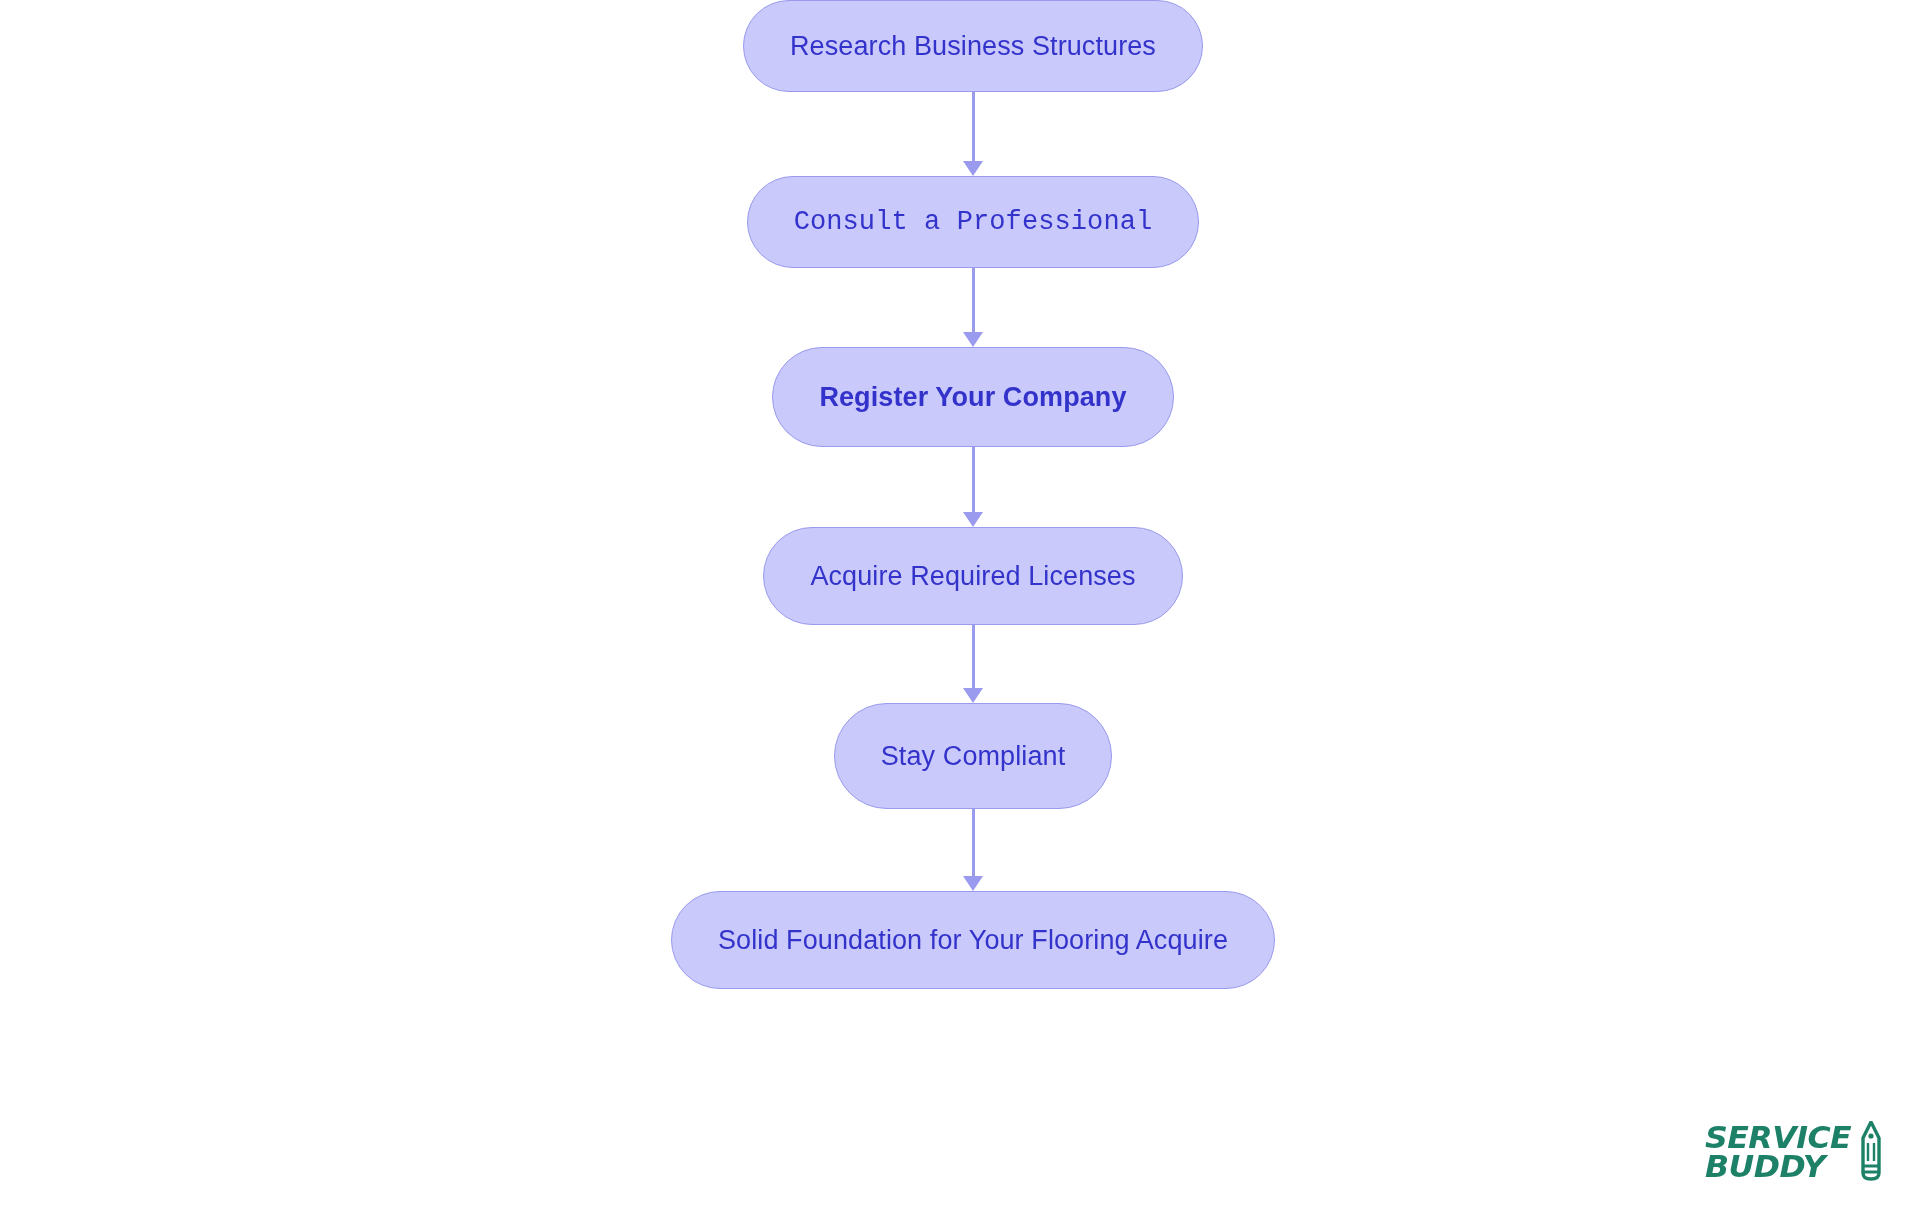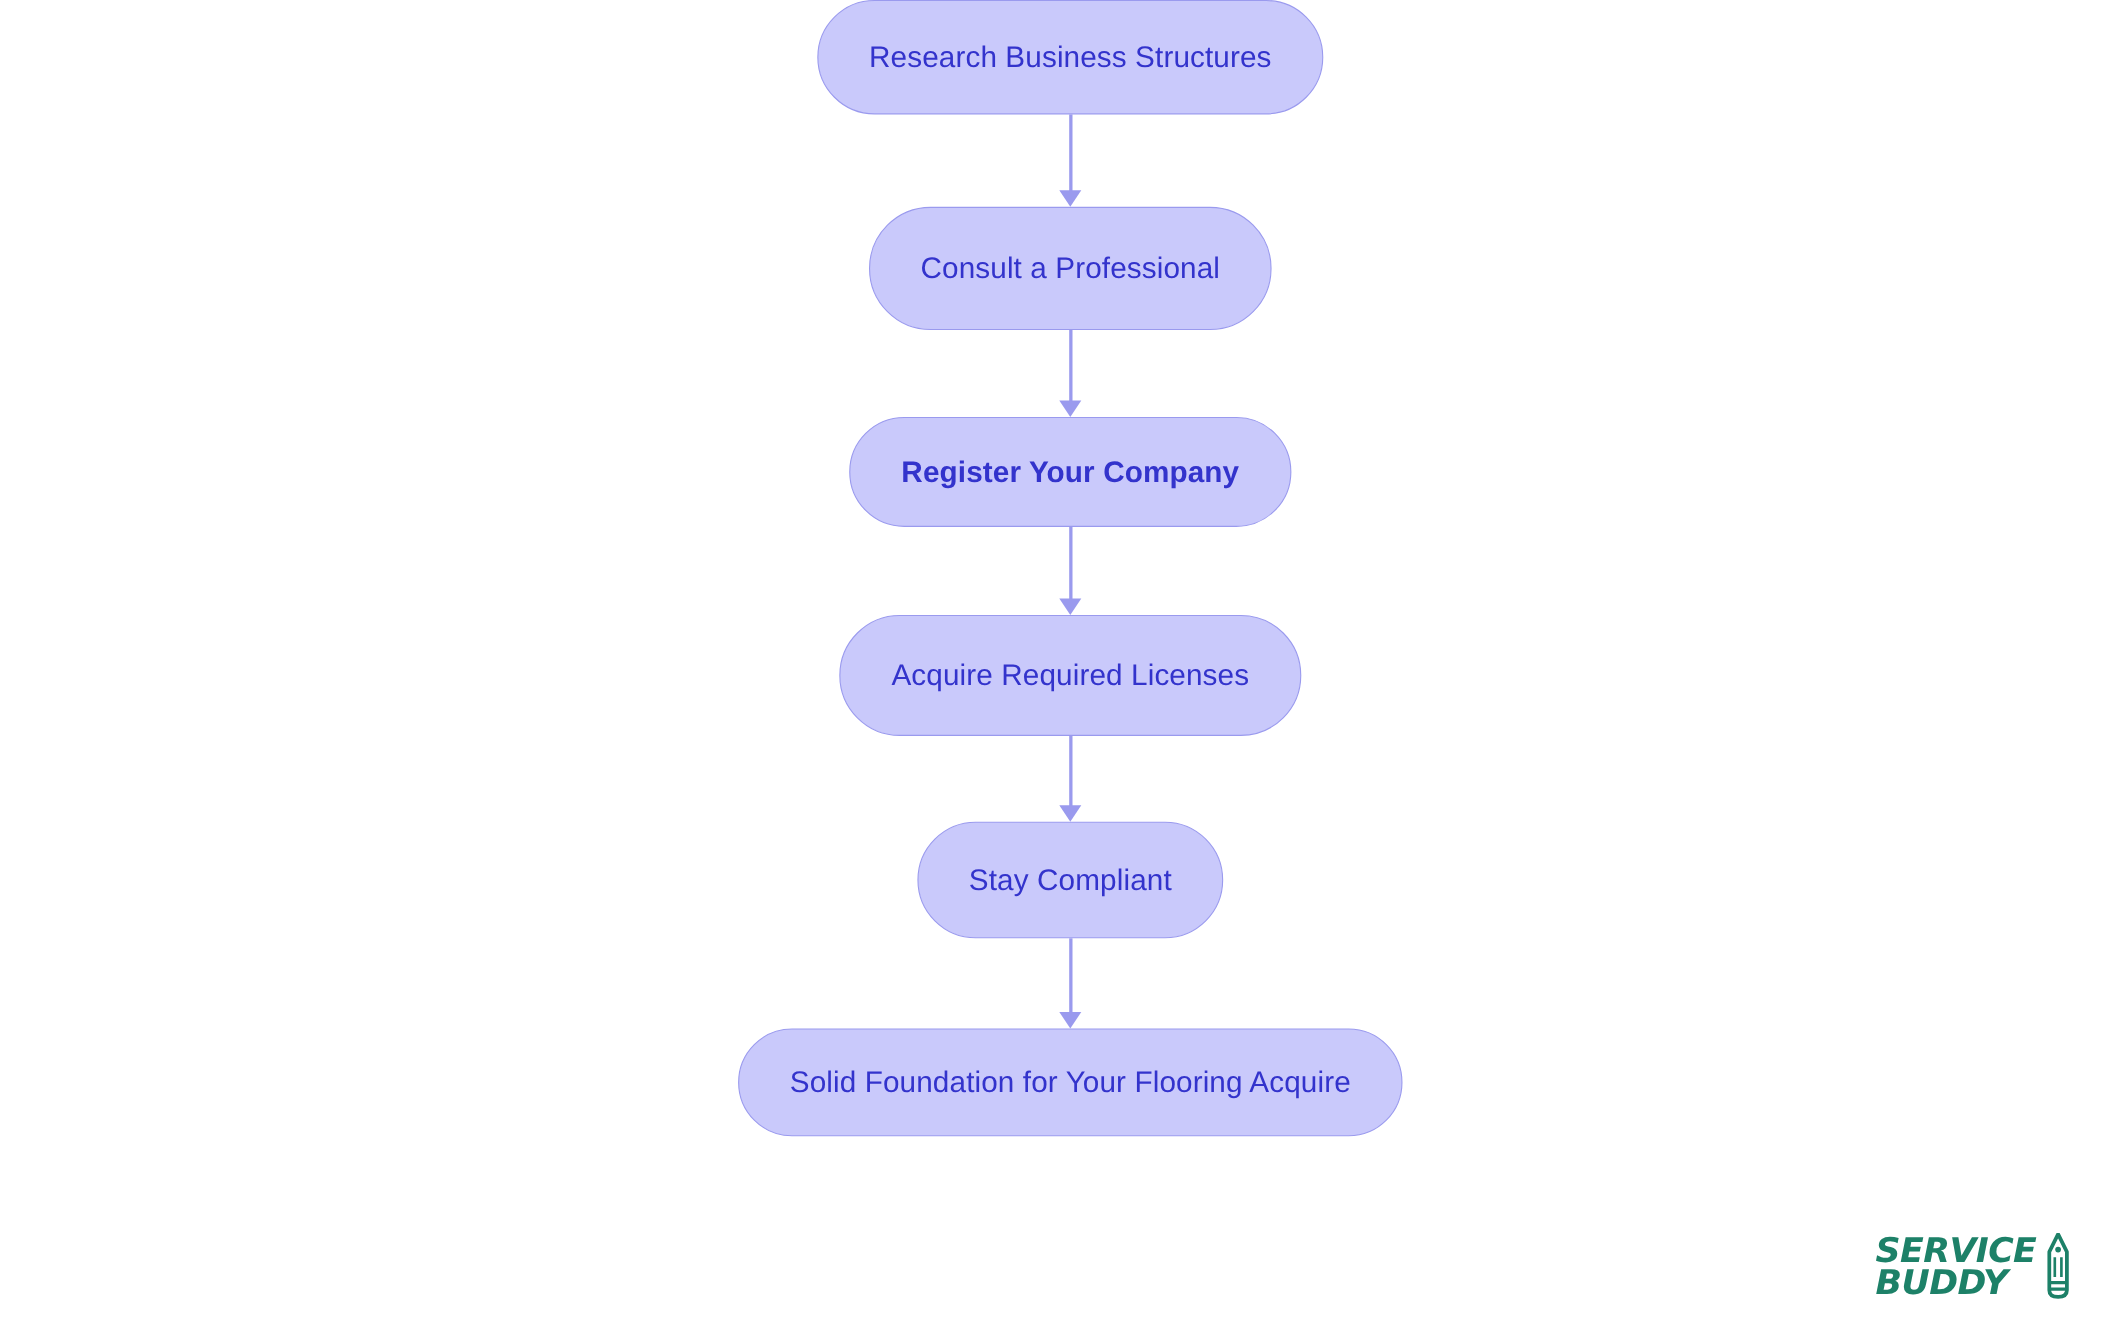--- a/index.html
+++ b/index.html
@@ -59,24 +59,24 @@
     white-space: nowrap;
     padding: 0 46px;
   }
 
   .node-label {
     display: block;
     line-height: 1;
   }
 
   
-  .node-1 { height: 104px; min-width: 424px; }
-  .node-2 { height: 112px;  min-width: 332px; }
+  .node-1 { height: 92px; min-width: 424px; }
+  .node-2 { height: 92px;  min-width: 332px; font-family: Liberation Mono, monospace; }
   .node-3 { height: 100px; min-width: 344px; font-weight: bold; }
-  .node-4 { height: 110px;  min-width: 380px; }
+  .node-4 { height: 98px;  min-width: 380px; }
   .node-5 { height: 106px; min-width: 254px; }
   .node-6 { height: 98px;  min-width: 566px; }
 
   .connector {
     position: relative;
     width: 14px;
     display: flex;
     flex-direction: column;
     align-items: center;
     justify-content: flex-start;

